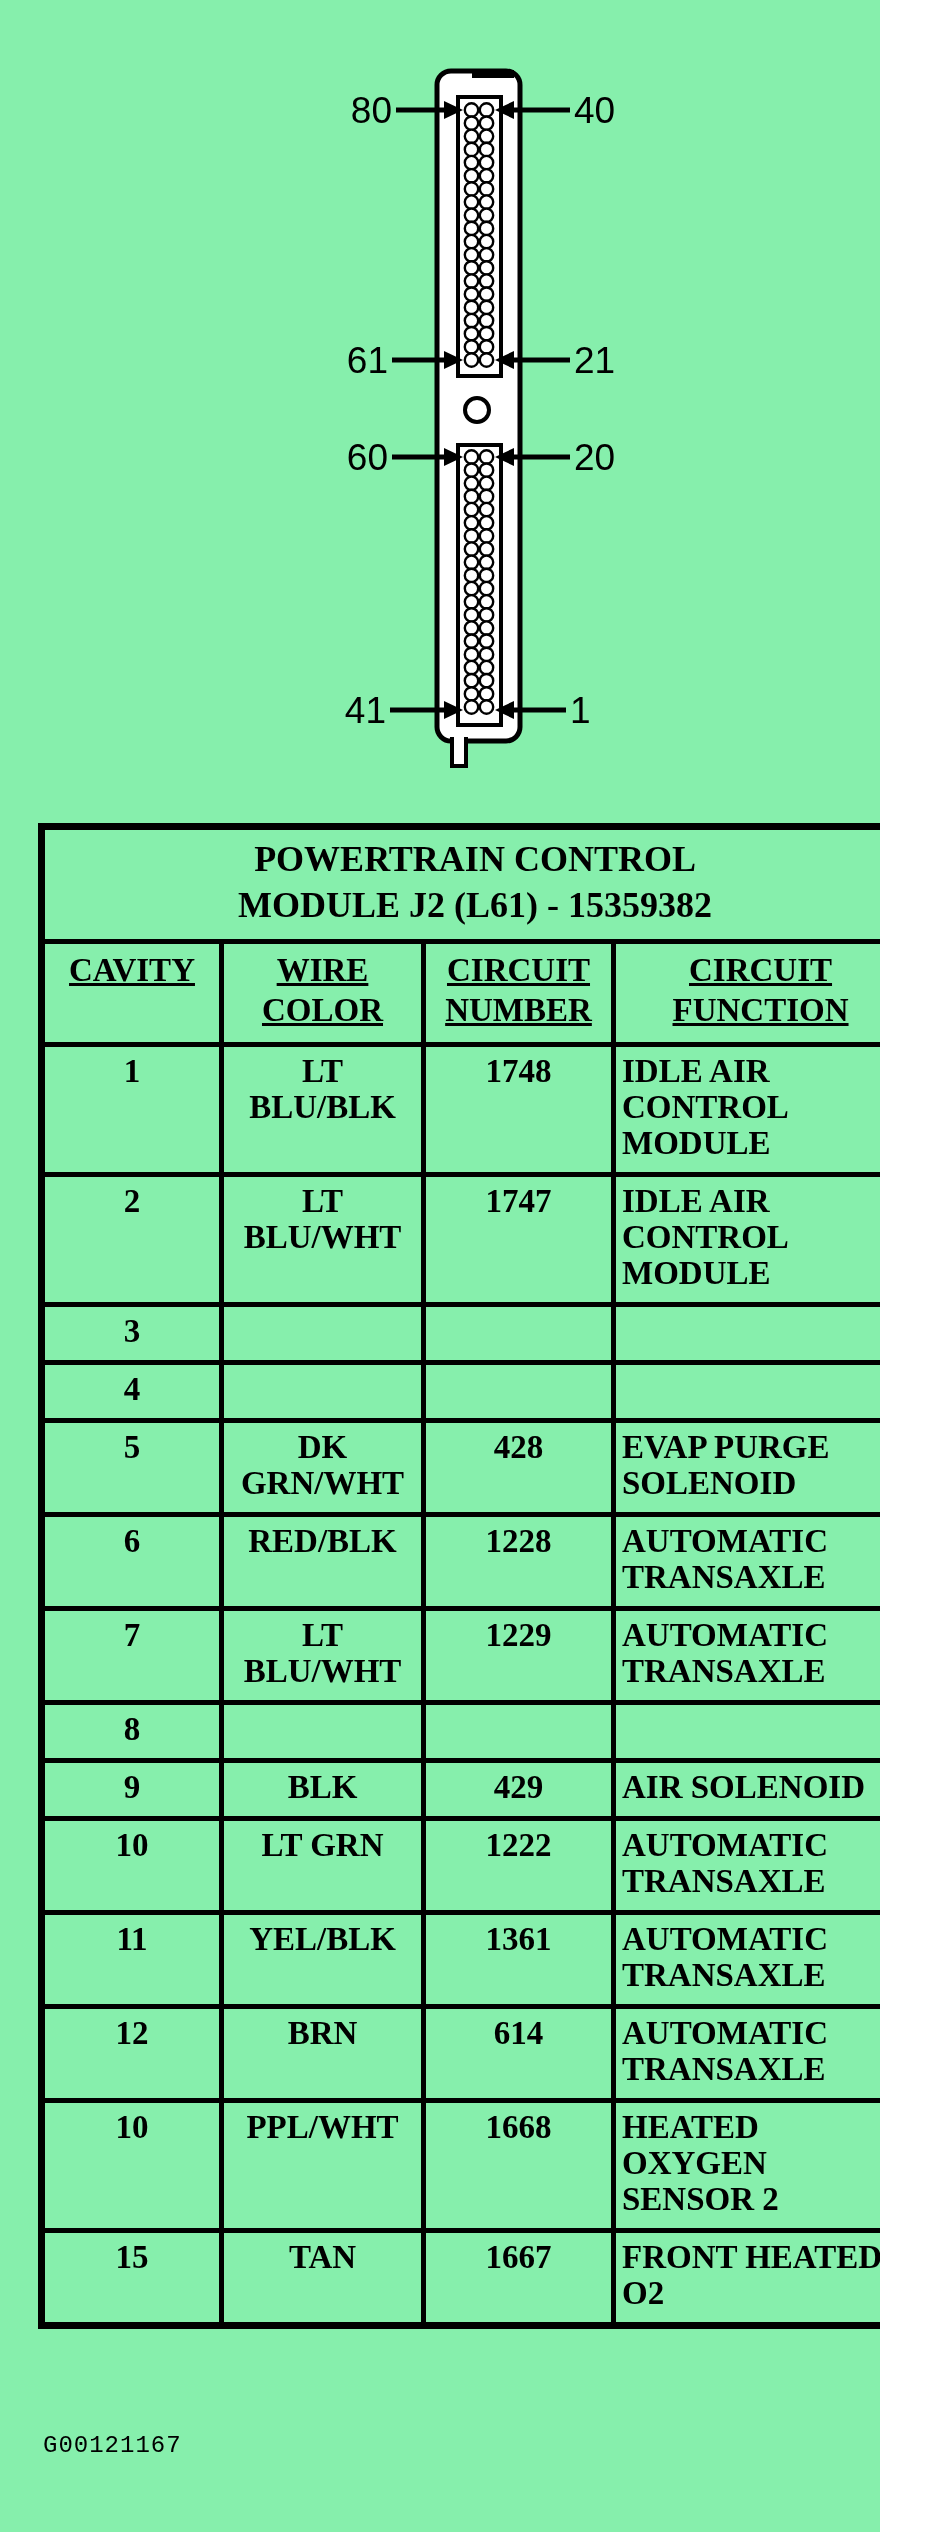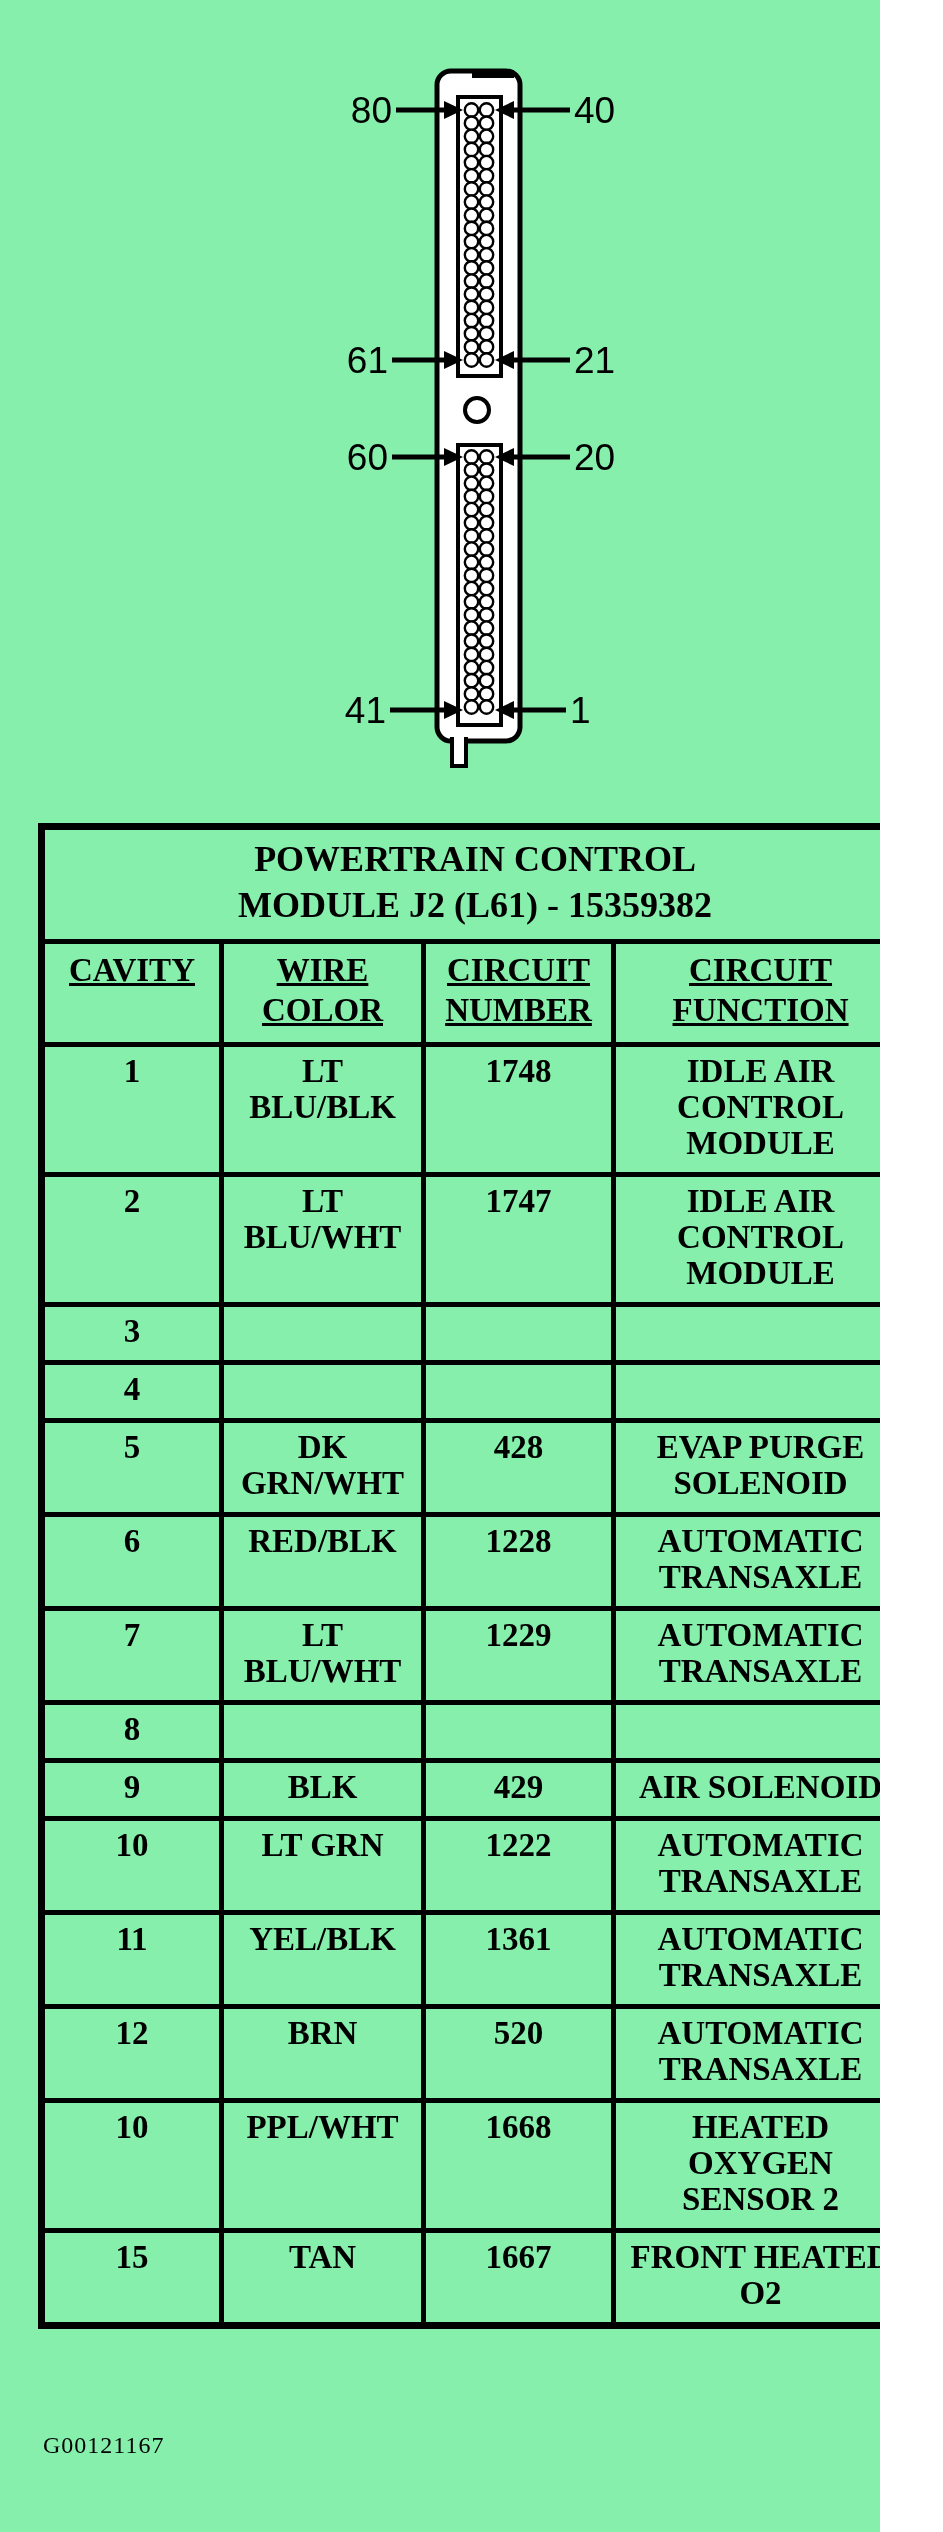--- a/index.html
+++ b/index.html
@@ -26,25 +26,25 @@
     table-layout:fixed;
     padding-left:43px;
   }
   table.pinout th, table.pinout td {
     border:5px solid #000; vertical-align:top; padding:6px 6px 11px 6px;
   }
   th.title-cell { text-align:center; font-size:36px; line-height:1.28; padding:9px 4px 13px 4px; }
   th.col-head   { font-size:33px; line-height:1.22; text-align:center; white-space:pre-line; padding-top:9px;text-decoration:underline; }
   table.pinout td { font-size:33px; line-height:36px; white-space:pre-line; }
   td.cavity, td.wire, td.number { text-align:center; }
-  td.func { text-align:center; padding-left:14px; padding-right:4px; }
+  td.func { text-align:left; padding-left:14px; padding-right:4px; }
   
   .footer {
     position:absolute; left:43px; top:2432px;
-    font-family:Liberation Serif, serif; font-size:24px;
+    font-family:Liberation Mono, monospace; font-size:24px;
     letter-spacing:1px; color:#000;
   }
 </style>
 </head>
 <body>
 
 <div class="page">
 
   <svg class="connector" width="330" height="715" viewBox="330 60 330 715">
 
@@ -286,21 +286,21 @@
         <tr>
           <td class="cavity">11</td>
           <td class="wire">YEL/BLK</td>
           <td class="number">1361</td>
           <td class="func">AUTOMATIC
 TRANSAXLE</td>
         </tr>
         <tr>
           <td class="cavity">12</td>
           <td class="wire">BRN</td>
-          <td class="number">520</td>
+          <td class="number">614</td>
           <td class="func">AUTOMATIC
 TRANSAXLE</td>
         </tr>
         <tr>
           <td class="cavity">10</td>
           <td class="wire">PPL/WHT</td>
           <td class="number">1668</td>
           <td class="func">HEATED
 OXYGEN
 SENSOR 2</td>

